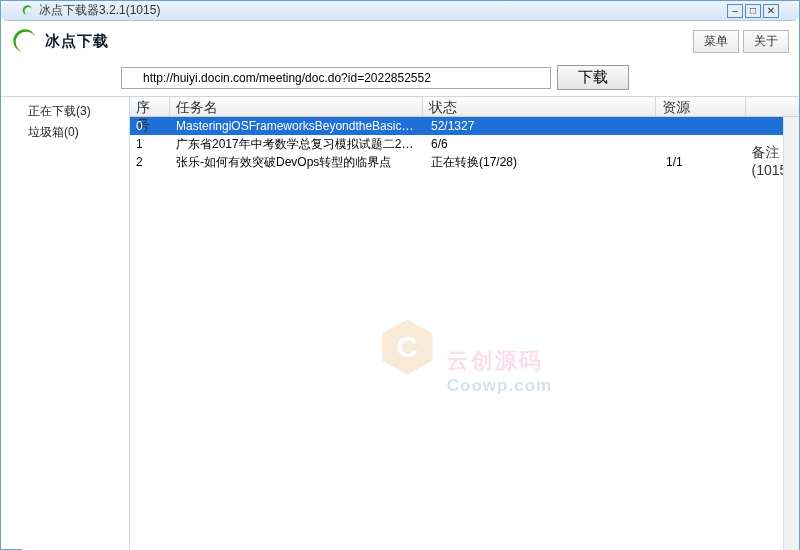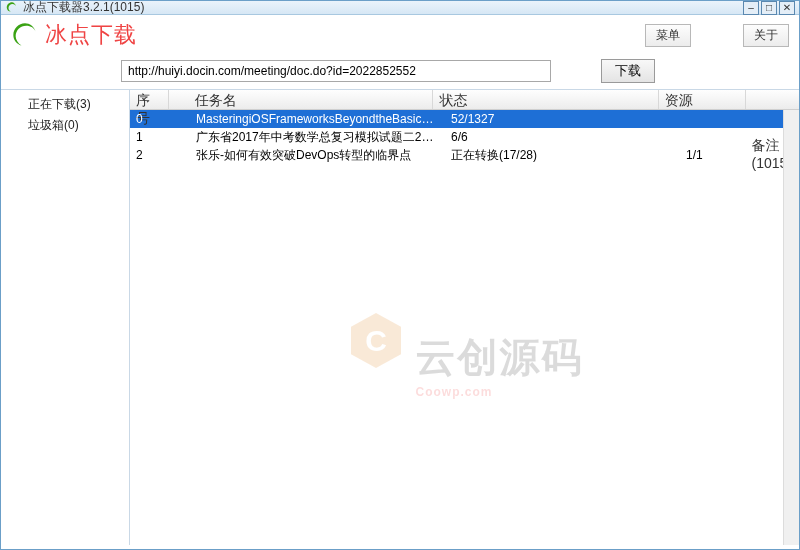--- a/index.html
+++ b/index.html
@@ -1,79 +1,80 @@
 <!DOCTYPE html>
 <html><head>
 <meta charset="utf-8">
 <style>
   * { box-sizing: border-box; margin: 0; padding: 0; }
   body { font-family: "Microsoft YaHei", Tahoma, Arial, sans-serif; font-size: 12px; background: #fff; }
   .window { width: 800px; height: 550px; border: 1px solid #6b9fc8; position: relative; background: #fff; }
   .titlebar {
-    height: 14px; background: linear-gradient(#eaf3fb, #d6e7f5);
-    display: flex; align-items: center; padding: 0 4px; border-bottom: 1px solid #a8c8e0;
+    height: 20px; background: linear-gradient(#eaf3fb, #d6e7f5);
+    display: flex; align-items: center; padding: 0 20px; border-bottom: 1px solid #a8c8e0;
     color: #333;
+    border-radius: 7px;
   }
   .titlebar .app-icon { width: 14px; height: 14px; margin-right: 4px; }
   .title-text { flex: 1; font-size: 12px; }
   .win-btns { display: flex; gap: 2px; }
   .win-btn { width: 16px; height: 14px; border: 1px solid #5a88b0; background: #e4eef7; display:flex; align-items:center; justify-content:center; cursor:pointer; font-size:10px; line-height:1; }
   .header {
     height: 40px; display:flex; align-items:center; padding: 0 10px;
     background: #fff;
   }
   .logo-wrap { display:flex; align-items:center; gap:6px; }
   .logo-icon { width: 28px; height: 28px; }
-  .logo-text { font-size: 22px; color: #ef4444; font-weight: 400; letter-spacing:1px; }
+  .logo-text { font-size: 15px; color: #0f172a; font-weight: 700; letter-spacing:1px; }
   .header-right { margin-left:auto; display:flex; gap:4px; }
-  .hbtn { border:1px solid #b8b8b8; background:linear-gradient(#fdfdfd,#ececec); padding:2px 10px; font-size:12px; cursor:pointer; color:#333;margin-left:48px; }
+  .hbtn { border:1px solid #b8b8b8; background:linear-gradient(#fdfdfd,#ececec); padding:2px 10px; font-size:12px; cursor:pointer; color:#333; }
   .urlrow {
     display:flex; align-items:center; gap:6px; padding: 4px 8px 6px 120px;
     background:#fff;
   }
   .url-input {
-    flex:0 0 430px; height:22px; border:1px solid #a8a8a8; padding:2px 6px; font-size:12px;
+    flex:0 0 430px; height:22px; border:1px solid #a8a8a8; padding:2px 21px; font-size:12px;
     background:#fff;
   }
-  .dl-btn { border:1px solid #9a9a9a; background:linear-gradient(#f8f8f8,#e4e4e4); padding:2px 13px; font-size:13px; cursor:pointer;margin-left:44px; }
+  .dl-btn { border:1px solid #9a9a9a; background:linear-gradient(#f8f8f8,#e4e4e4); padding:2px 20px; font-size:15px; cursor:pointer; }
   .main { display:flex; height: calc(100% - 20px - 40px - 32px); border-top:1px solid #c9d8e6;padding-left:21px; }
   .sidebar {
     width: 108px; border-right:1px solid #c9d8e6; background:#fff;
     padding: 4px 6px;
   }
   .side-item { padding:2px 0; cursor:pointer; color:#222; }
   .content { flex:1; position:relative; overflow:hidden; background:#fff; }
   .thead {
     display:flex; height:20px; background:linear-gradient(#fefefe,#ececec);
     border-bottom:1px solid #cfcfcf; font-size:14px; color:#333;
   }
   .thead > div { border-right:1px solid #d8d8d8; padding:2px 6px; }
   .c-idx { width:40px; }
-  .c-name { width:255px;margin-left:20px; }
+  .c-name { width:255px; }
   .c-status { width:235px; }
   .c-res { width:90px; }
   .c-note { flex:1;margin-top:45px; }
   .tbody { }
   .row { display:flex; height:18px; align-items:center; font-size:12px; }
   .row > div { padding:1px 6px; overflow:hidden; white-space:nowrap; text-overflow:ellipsis; }
   .row .c-idx { width:40px; }
   .row .c-name { width:255px; }
   .row .c-status { width:235px; }
   .row .c-res { width:90px; }
   .row .c-note { flex:1; }
   .row.sel { background:#1e6fd6; color:#fff; }
   .watermark {
     position:absolute; left:50%; top:55%; transform:translate(-50%,-50%);
     display:flex; align-items:center; gap:10px; opacity:0.18; pointer-events:none;
     user-select:none;
   }
   .wm-icon { width:60px; height:60px; }
   .wm-text { display:flex; flex-direction:column; }
-  .wm-cn { font-size:40px; color:#404040; font-weight:600; letter-spacing:2px;margin-top:48px; }
-  .wm-en { font-size:12px; color:#ef4444; font-weight:600; letter-spacing:1px; }
+  .wm-cn { font-size:22px; color:#ec4899; font-weight:600; letter-spacing:2px;margin-top:48px; }
+  .wm-en { font-size:17px; color:#0369a1; font-weight:600; letter-spacing:1px; }
   .scrollbar-v { position:absolute; right:0; top:20px; bottom:0; width:16px; background:#f0f0f0; border-left:1px solid #dcdcdc; }
   .green-swirl { fill:#3aa214; }
 </style>
 </head>
 <body>
 
 <div class="window">
 
   <div class="titlebar">
     <svg class="app-icon" viewBox="0 0 24 24">

